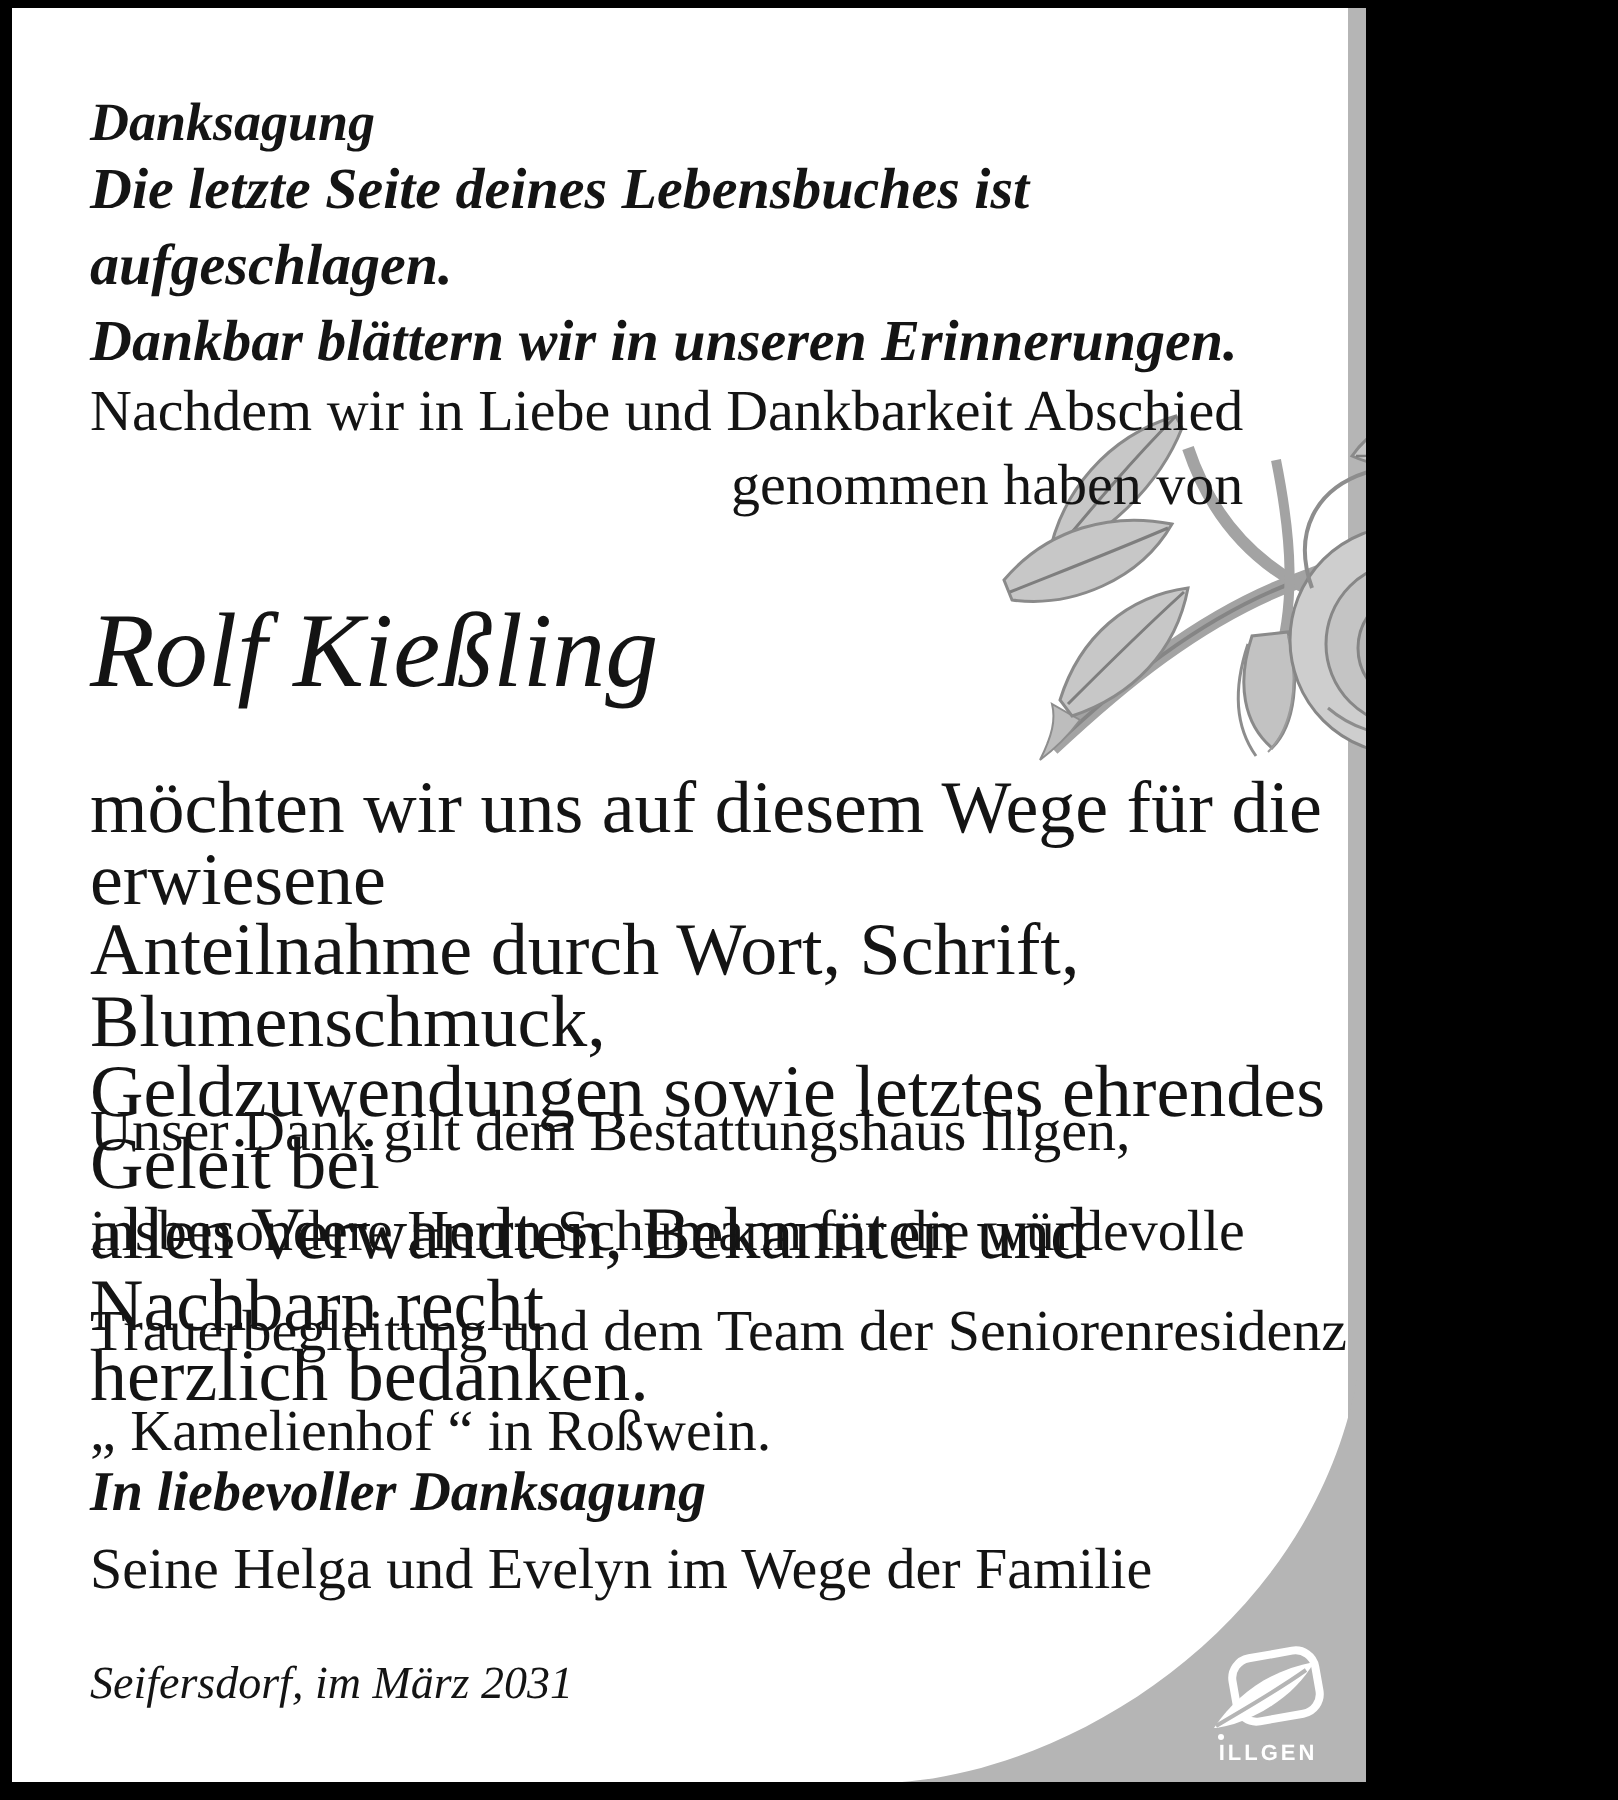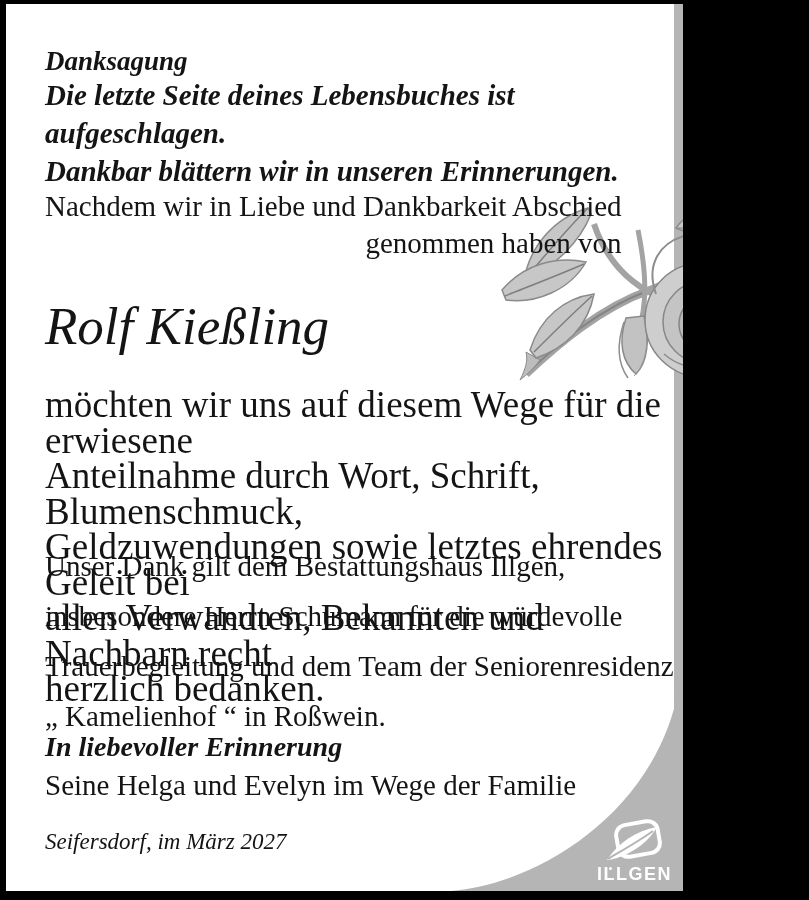--- a/index.html
+++ b/index.html
@@ -89,21 +89,21 @@
     width:74px;
     text-align:center;
   }
   .logo-icon{display:block;margin:0 auto;}
   .logo-text{
     position:relative;
     display:inline-block;
     margin-top:1px;
     color:#fff;
     font-family:"Liberation Sans","DejaVu Sans",sans-serif;
-    font-size:18px;font-weight:bold;
+    font-size:11px;font-weight:bold;
     letter-spacing:1.5px;
   }
   .logo-dot{
     position:absolute;
     left:1px;top:-4px;
     width:3px;height:3px;
     border-radius:50%;
     background:#fff;
   }
 </style>
@@ -166,25 +166,25 @@
 Anteilnahme durch Wort, Schrift, Blumenschmuck,
 Geldzuwendungen sowie letztes ehrendes Geleit bei
 allen Verwandten, Bekannten und Nachbarn recht
 herzlich bedanken.</div>
 
     <div class="txt para2">Unser Dank gilt dem Bestattungshaus Illgen,
 insbesondere Herrn Schumann für die würdevolle
 Trauerbegleitung und dem Team der Seniorenresidenz
 „ Kamelienhof “ in Roßwein.</div>
 
-    <div class="txt closing">In liebevoller Erinnerung</div>
+    <div class="txt closing">In liebevoller Danksagung</div>
 
     <div class="txt family">Seine Helga und Evelyn im Wege der Familie</div>
 
-    <div class="txt dateline">Seifersdorf, im März 2027</div>
+    <div class="txt dateline">Seifersdorf, im März 2031</div>
 
     <div class="logo">
       <svg class="logo-icon" width="58" height="44" viewBox="0 0 58 44" aria-hidden="true">
         <rect x="12" y="4" width="42" height="32" rx="10" fill="none" stroke="#ffffff" stroke-width="4" transform="rotate(-10 33 20)"></rect>
         <path d="M2,41 C14,23 31,12 52,8 C45,21 30,33 12,39 C8,40 4,41 2,41 Z" fill="#ffffff"></path>
         <path d="M3,40 C18,31 34,22 48,12" stroke="#b5b5b5" stroke-width="2" fill="none"></path>
       </svg>
       <span class="logo-text">ILLGEN</span>
       <span class="logo-text" style="position:absolute;left:50%;margin-left:-26px;top:auto;bottom:14px;width:0;height:0;">
           <span class="logo-dot"></span>

